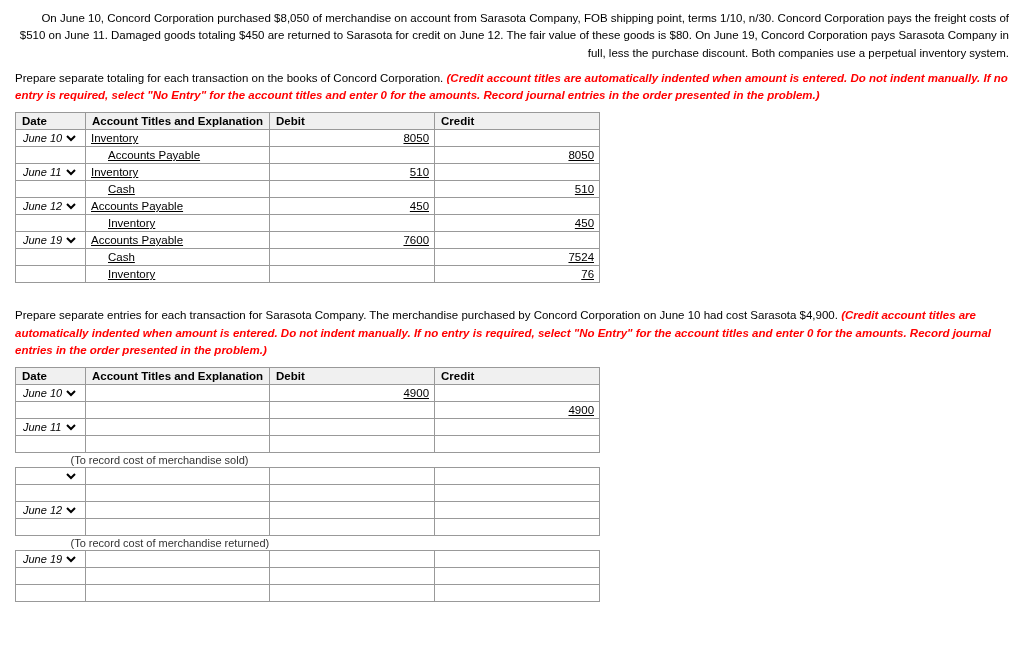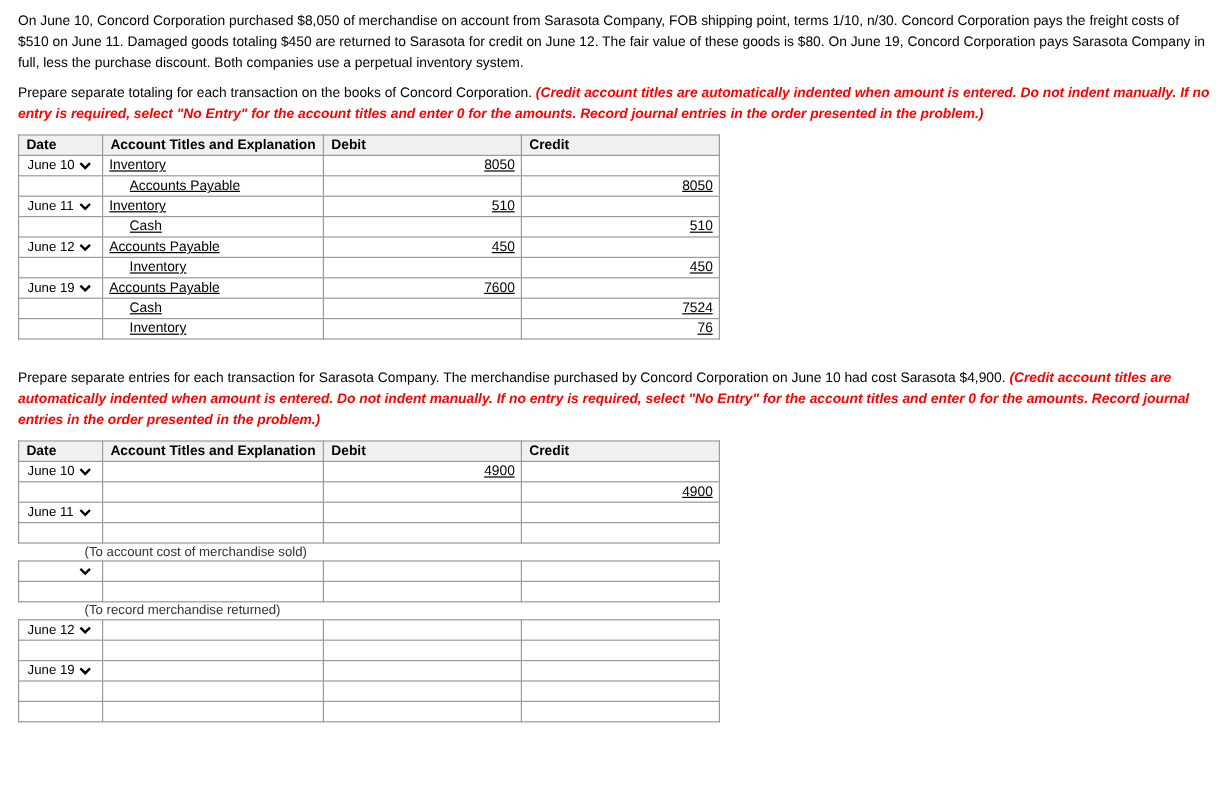--- a/index.html
+++ b/index.html
@@ -7,20 +7,21 @@
       font-family: Arial, sans-serif;
       font-size: 12px;
       background: #fff;
       color: #000;
       padding: 10px 15px;
     }
     .intro-text {
       font-size: 11.5px;
       line-height: 1.5;
       margin-bottom: 8px;
+      text-align: right;
     }
     .instruction {
       font-size: 11.5px;
       margin-bottom: 8px;
       line-height: 1.5;
     }
     .instruction .bold-italic {
       font-weight: bold;
       font-style: italic;
       color: red;
@@ -49,20 +50,21 @@
       width: 100%;
       background: transparent;
       text-decoration: underline;
     }
     .journal-table select {
       border: none;
       outline: none;
       font-size: 11px;
       background: transparent;
       cursor: pointer;
+      font-style: italic;
     }
     .date-cell {
       min-width: 70px;
       white-space: nowrap;
     }
     .account-cell {
       min-width: 155px;
     }
     .account-cell-indent {
       min-width: 155px;
@@ -313,21 +315,21 @@
       </td>
       <td class="debit-cell">
         <input type="text" class="debit-input" value="" style="">
       </td>
       <td class="credit-cell">
         <input type="text" class="credit-input" value="" style="">
       </td>
     </tr>
 
     <tr class="note-row">
-      <td colspan="4">(To account cost of merchandise sold)</td>
+      <td colspan="4">(To record cost of merchandise sold)</td>
     </tr>
 
     <tr>
       <td class="date-cell">
         <select><option></option><option>June 10</option><option>June 11</option><option>June 12</option><option>June 19</option></select>
       </td>
       <td class="account-cell">
         <input type="text" class="account-input" value="" style="">
       </td>
       <td class="debit-cell">
@@ -344,52 +346,52 @@
         <input type="text" class="account-input" value="" style="">
       </td>
       <td class="debit-cell">
         <input type="text" class="debit-input" value="" style="">
       </td>
       <td class="credit-cell">
         <input type="text" class="credit-input" value="" style="">
       </td>
     </tr>
 
+
+    <tr>
+      <td class="date-cell">
+        <select><option>June 12</option><option>June 10</option><option>June 11</option><option>June 19</option></select>
+      </td>
+      <td class="account-cell">
+        <input type="text" class="account-input" value="" style="">
+      </td>
+      <td class="debit-cell">
+        <input type="text" class="debit-input" value="" style="">
+      </td>
+      <td class="credit-cell">
+        <input type="text" class="credit-input" value="" style="">
+      </td>
+    </tr>
+
+    <tr>
+      <td class="date-cell"></td>
+      <td class="account-cell">
+        <input type="text" class="account-input" value="" style="">
+      </td>
+      <td class="debit-cell">
+        <input type="text" class="debit-input" value="" style="">
+      </td>
+      <td class="credit-cell">
+        <input type="text" class="credit-input" value="" style="">
+      </td>
+    </tr>
+
     <tr class="note-row">
-      <td colspan="4">(To record merchandise returned)</td>
-    </tr>
-
-    <tr>
-      <td class="date-cell">
-        <select><option>June 12</option><option>June 10</option><option>June 11</option><option>June 19</option></select>
-      </td>
-      <td class="account-cell">
-        <input type="text" class="account-input" value="" style="">
-      </td>
-      <td class="debit-cell">
-        <input type="text" class="debit-input" value="" style="">
-      </td>
-      <td class="credit-cell">
-        <input type="text" class="credit-input" value="" style="">
-      </td>
-    </tr>
-
-    <tr>
-      <td class="date-cell"></td>
-      <td class="account-cell">
-        <input type="text" class="account-input" value="" style="">
-      </td>
-      <td class="debit-cell">
-        <input type="text" class="debit-input" value="" style="">
-      </td>
-      <td class="credit-cell">
-        <input type="text" class="credit-input" value="" style="">
-      </td>
-    </tr>
-
+      <td colspan="4">(To record cost of merchandise returned)</td>
+    </tr>
 
     <tr>
       <td class="date-cell">
         <select><option>June 19</option><option>June 10</option><option>June 11</option><option>June 12</option></select>
       </td>
       <td class="account-cell">
         <input type="text" class="account-input" value="" style="">
       </td>
       <td class="debit-cell">
         <input type="text" class="debit-input" value="" style="">

